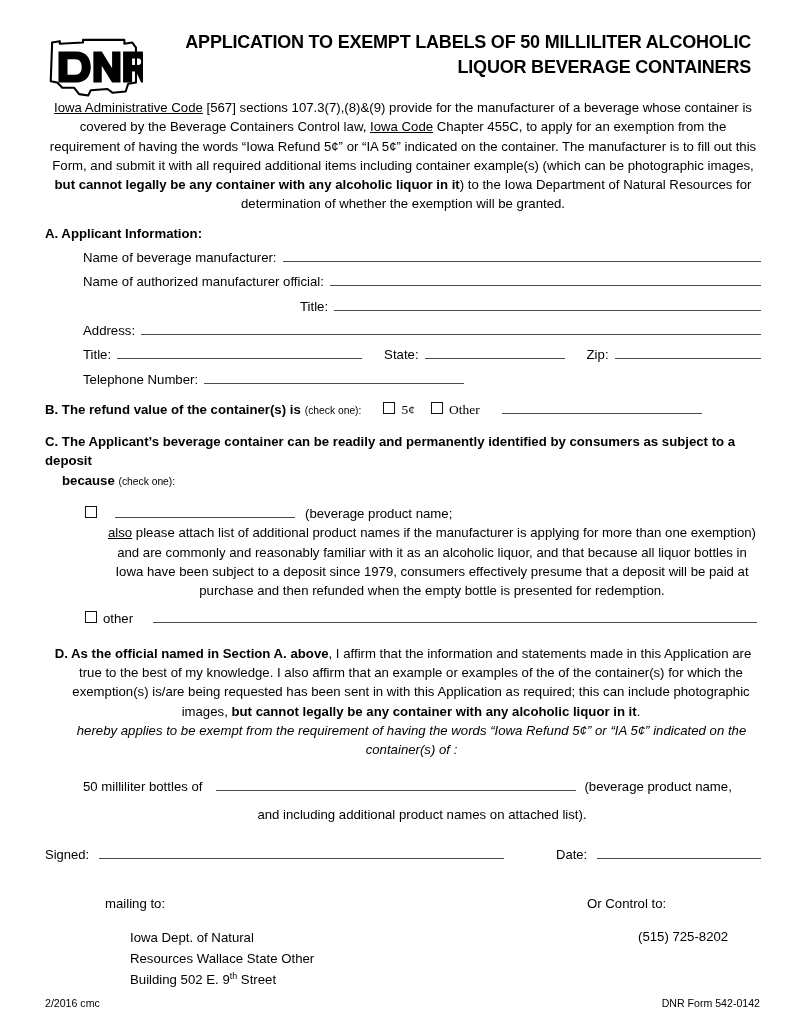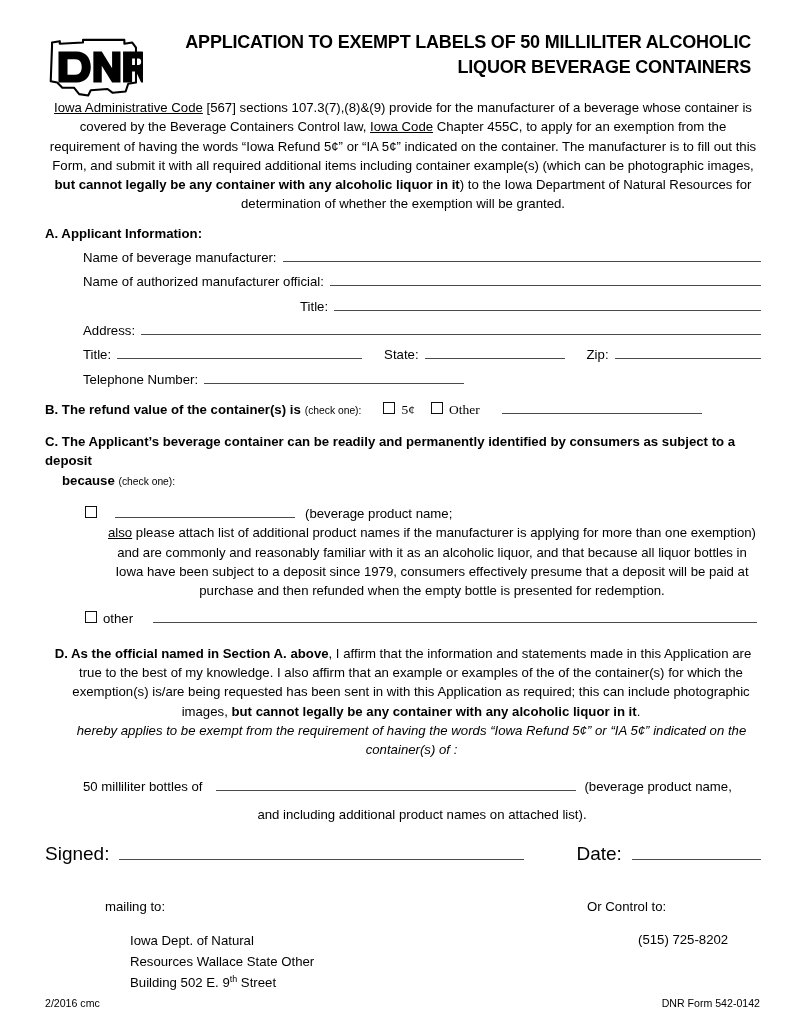--- a/index.html
+++ b/index.html
@@ -247,21 +247,21 @@
       <div class="para" style="padding-left:17px;font-style:italic;">hereby applies to be exempt from the requirement of having the words “Iowa Refund 5¢” or “IA 5¢” indicated on the container(s) of :</div>
 
       <div style="display:flex;align-items:baseline;margin-top:15px;padding-left:38px;">
         <span class="flabel">50 milliliter bottles of</span>
         <span class="fline" style="flex:0 0 360px;margin-left:14px;"></span>
         <span style="margin-left:8px;white-space:nowrap;">(beverage product name,</span>
       </div>
       <div class="para" style="padding-left:38px;margin-top:9px;">and including additional product names on attached list).</div>
     </div>
 
-    <div style="display:flex;align-items:baseline;margin-top:19px;font-size:19px;">
+    <div style="display:flex;align-items:baseline;margin-top:19px;font-size:13px;">
       <span class="flabel">Signed:</span>
       <span class="fline" style="flex:0 0 405px;margin-left:10px;"></span>
       <span class="flabel" style="margin-left:52px;">Date:</span>
       <span class="fline" style="flex:1 1 auto;margin-left:10px;"></span>
     </div>
 
     <div class="section" style="margin-top:32px;">
       <div class="addr-block" style="margin-top:4px;">
         <div class="addr-left" style="padding-left:60px;">
           <span>mailing to:</span>

